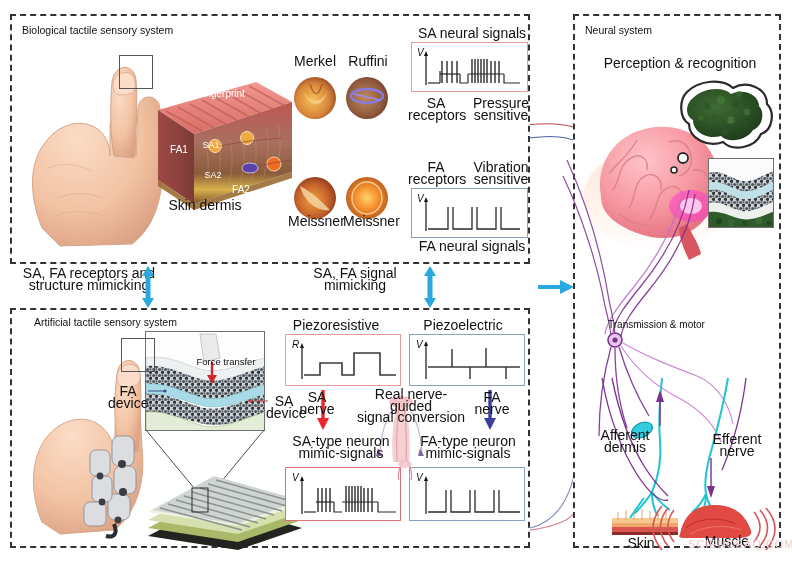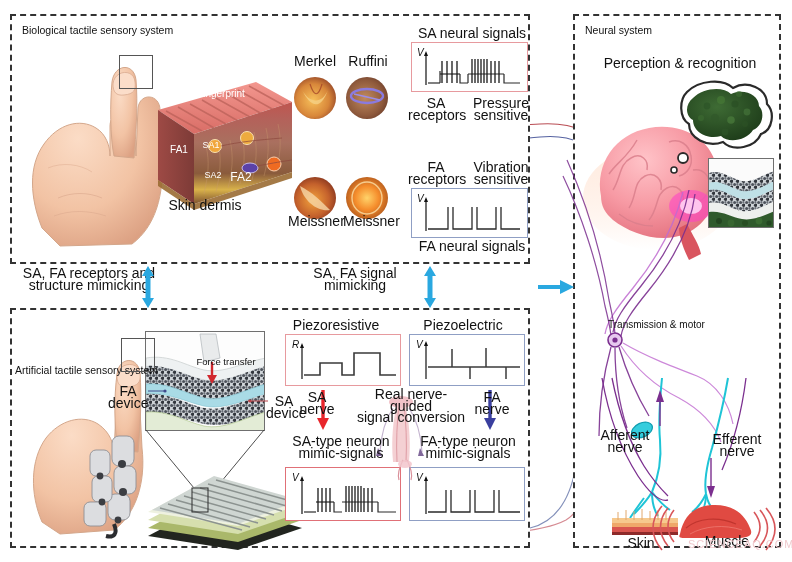--- a/index.html
+++ b/index.html
@@ -140,21 +140,21 @@
     <path d="M105,90 C116,88 126,86 140,84"></path>
   </g>
 
   <polygon points="6,104 42,128 140,96 140,102 42,134 6,110" fill="#9a6b33" opacity=".9"></polygon>
 </svg>
 <div class="lbl" style="left:186px;top:88px;width:70px;color:#fff;z-index:7;font-size:10px;">Fingerprint</div>
 <div class="lbl" style="left:165px;top:200px;width:80px;z-index:7;">Skin dermis</div>
 <div class="lbl" style="left:166px;top:144px;width:26px;color:#fff;z-index:8;font-size:10px;">FA1</div>
 <div class="lbl" style="left:198px;top:140px;width:26px;color:#fff;z-index:8;font-size:9px;">SA1</div>
 <div class="lbl" style="left:200px;top:170px;width:26px;color:#fff;z-index:8;font-size:9px;">SA2</div>
-<div class="lbl" style="left:228px;top:172px;width:26px;color:#fff;z-index:8;font-size:12px;">FA2</div>
+<div class="lbl" style="left:228px;top:184px;width:26px;color:#fff;z-index:8;font-size:10px;">FA2</div>
 
 <div class="lbl" style="left:290px;top:56px;width:50px;z-index:7;">Merkel</div>
 <div class="lbl" style="left:343px;top:56px;width:50px;z-index:7;">Ruffini</div>
 <svg width="120" height="60" style="left:288px;top:70px;z-index:6;">
   <defs>
     <radialGradient id="merkG" cx="45%" cy="55%" r="70%">
       <stop offset="0%" stop-color="#f7c05a"></stop>
       <stop offset="55%" stop-color="#d8873a"></stop>
       <stop offset="100%" stop-color="#7a2b20"></stop>
     </radialGradient>
@@ -258,21 +258,21 @@
   </g>
   <path d="M142,14 L154,14 L148,4 Z" fill="#2aa8e0"></path>
   <path d="M142,36 L154,36 L148,46 Z" fill="#2aa8e0"></path>
   <path d="M424,14 L436,14 L430,4 Z" fill="#2aa8e0"></path>
   <path d="M424,36 L436,36 L430,46 Z" fill="#2aa8e0"></path>
   <line x1="538" y1="25" x2="562" y2="25" stroke="#2aa8e0" stroke-width="4"></line>
   <path d="M560,18 L574,25 L560,32 Z" fill="#2aa8e0"></path>
 </svg>
 
 <div class="panel" style="left:10px;top:308px;width:520px;height:240px;z-index:4;"></div>
-<div class="panel-title" style="left:15px;top:316px;z-index:6;margin-top:48px;">Artificial tactile sensory system</div>
+<div class="panel-title" style="left:34px;top:316px;z-index:6;">Artificial tactile sensory system</div>
 
 <svg width="160" height="200" style="left:18px;top:338px;z-index:5;">
   <g>
     <path d="M24,184 C12,156 12,122 28,100 C42,82 64,76 80,86 C92,94 96,106 96,116
              L98,72 C100,54 120,56 122,72 L124,110
              C128,144 118,176 96,192 L42,196 Z" fill="url(#fingerG)" stroke="#d4a78b" stroke-width="1"></path>
     <path d="M100,112 C96,90 96,58 99,36 C101,18 121,18 122,36 C124,58 122,92 120,114 Z" fill="url(#fingerG)" stroke="#d4a78b" stroke-width="1"></path>
     <path d="M99,38 C100,24 121,22 122,36 C123,44 120,48 110,49 C102,50 99,46 99,38 Z" fill="#fbddc9" stroke="#d9ab90" stroke-width=".8"></path>
 
     <g fill="#dcdde0" stroke="#8e9095" stroke-width=".9">
@@ -611,19 +611,19 @@
   <g fill="none" stroke="#d8565a" stroke-width="1.6">
     <path d="M96,132 C88,142 88,154 96,164"></path>
     <path d="M90,130 C80,142 80,156 90,168"></path>
     <path d="M84,128 C72,142 72,158 84,172"></path>
     <path d="M176,134 C184,144 184,154 176,164"></path>
     <path d="M182,132 C192,144 192,156 182,168"></path>
     <path d="M188,130 C200,144 200,158 188,172"></path>
   </g>
 </svg>
 <div class="lbl" style="left:594px;top:430px;width:62px;z-index:8;">Afferent
-nerve</div>
+dermis</div>
 <div class="lbl" style="left:707px;top:434px;width:60px;z-index:8;">Efferent
 nerve</div>
 <div class="lbl" style="left:611px;top:538px;width:60px;z-index:8;">Skin</div>
 <div class="lbl" style="left:697px;top:536px;width:60px;z-index:8;">Muscle</div>
 
 <div class="wm" style="left:688px;top:538px;z-index:9;">SCIENCEAQ.COM</div>
 
 </body></html>

